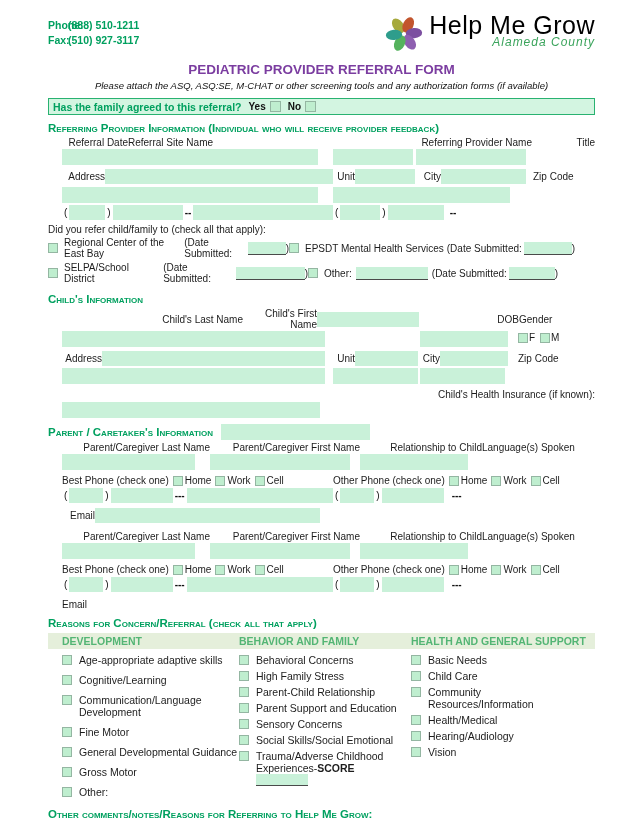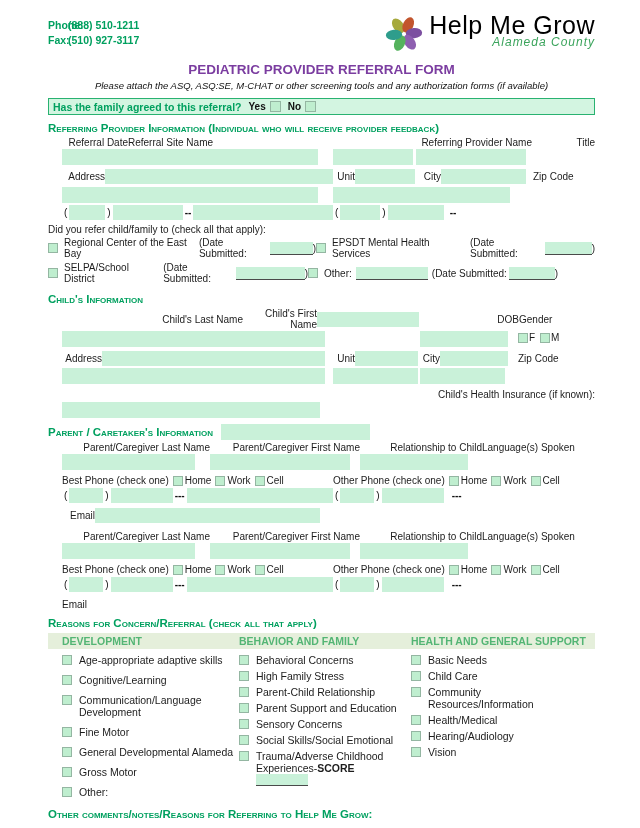--- a/index.html
+++ b/index.html
@@ -163,21 +163,21 @@
       <span class="pn">(</span>
       <div class="fld h15" style="width:40px;"></div>
       <span class="pn">)</span>
       <div class="fld h15" style="width:56px;"></div>
       <span class="pn" style="font-weight:bold;margin-left:4px;">--</span>
     </div>
   </div>
 
   <div style="margin-top:4px;">Did you refer child/family to (check all that apply):</div>
   <div class="r" style="margin-top:2px;">
-    <div class="r" style="width:268px;flex:none;">
+    <div class="r" style="width:241px;flex:none;">
       <span class="cb"></span>
       <span style="margin-left:6px;">Regional Center of the East Bay</span>
       <span style="margin-left:3px;">(Date Submitted:</span>
       <div class="ul" style="width:46px;margin-left:2px;"></div>
       <span>)</span>
     </div>
     <div class="r">
       <span class="cb"></span>
       <span style="margin-left:6px;">EPSDT Mental Health Services</span>
       <span style="margin-left:3px;">(Date Submitted:</span>
@@ -373,21 +373,21 @@
       <div class="item">
           <span class="cb"></span>
           <div style="max-width:140px;">Communication/Language Development</div>
         </div>
       <div class="item">
           <span class="cb"></span>
           <div>Fine Motor</div>
         </div>
       <div class="item">
           <span class="cb"></span>
-          <div>General Developmental Alameda</div>
+          <div>General Developmental Guidance</div>
         </div>
       <div class="item">
           <span class="cb"></span>
           <div>Gross Motor</div>
         </div>
       <div class="item">
           <span class="cb"></span>
           <div>Other:</div>
         </div>
     </div>

